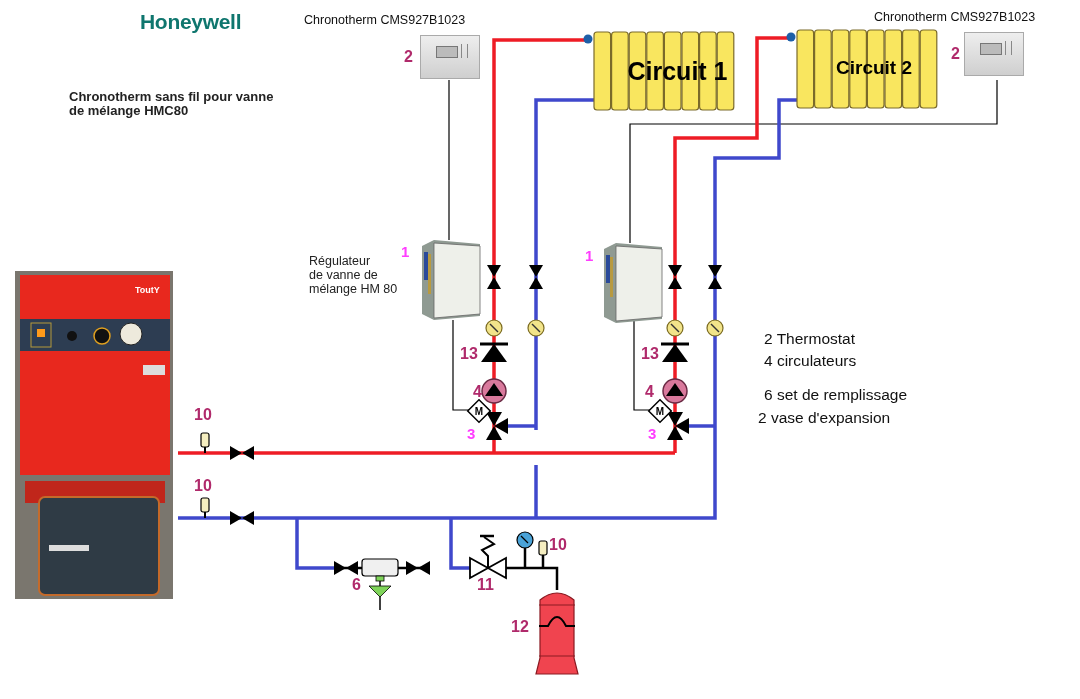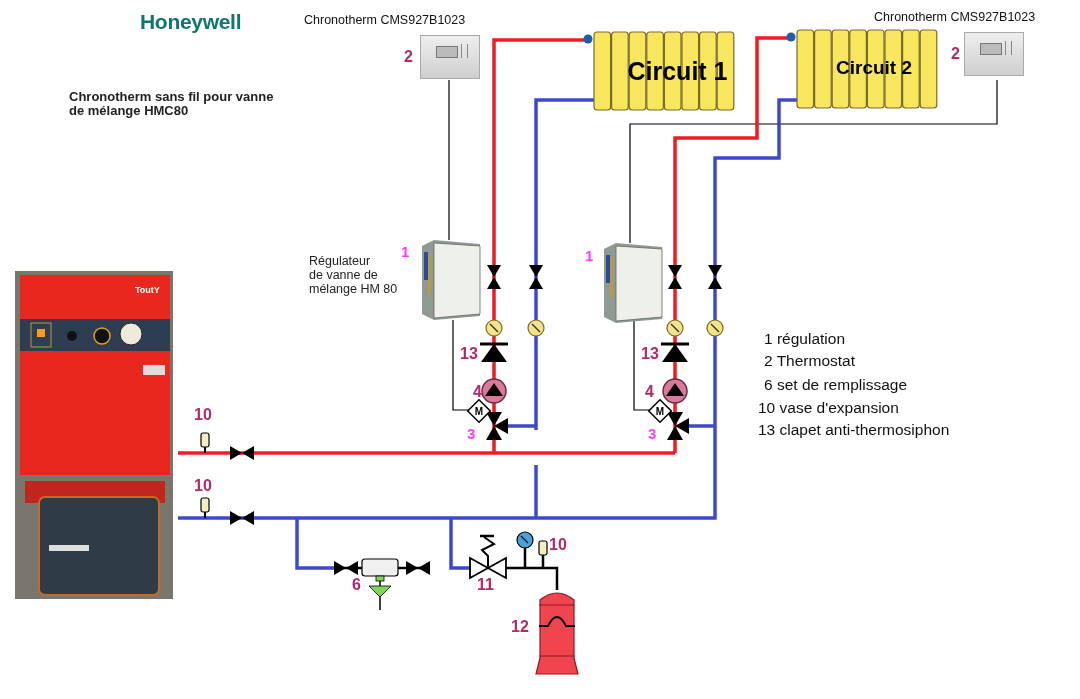--- a/index.html
+++ b/index.html
@@ -231,18 +231,17 @@
   <circle cx="87" cy="65" r="8" fill="#111" stroke="#e0a020" stroke-width="1.5"></circle>
   <circle cx="116" cy="63" r="11" fill="#eeeadc" stroke="#222"></circle>
   <rect x="128" y="94" width="22" height="10" fill="#ddd"></rect>
   <rect x="10" y="210" width="140" height="22" fill="#c0261b"></rect>
   <rect x="24" y="226" width="120" height="98" rx="6" fill="#2f3b45" stroke="#c46a2a" stroke-width="2"></rect>
   <rect x="34" y="274" width="40" height="6" fill="#ddd"></rect>
   <text x="120" y="22" font-size="9" fill="#fff" font-weight="bold" font-family="Liberation Sans, sans-serif">ToutY</text>
 </svg>
 
 <div class="abs legend">
-  <div style="padding-left:6px">1 régulation</div>
   <div style="padding-left:6px">2 Thermostat</div>
-  <div style="padding-left:6px;margin-top:2px">6 set de remplissage</div>
-  <div>10 vase d'expansion</div>
-  <div>13 clapet anti-thermosiphon</div>
+  <div style="padding-left:6px">4 circulateurs</div>
+  <div style="padding-left:6px;margin-top:12px">6 set de remplissage</div>
+  <div>2 vase d'expansion</div>
 </div>
 
 </body></html>

